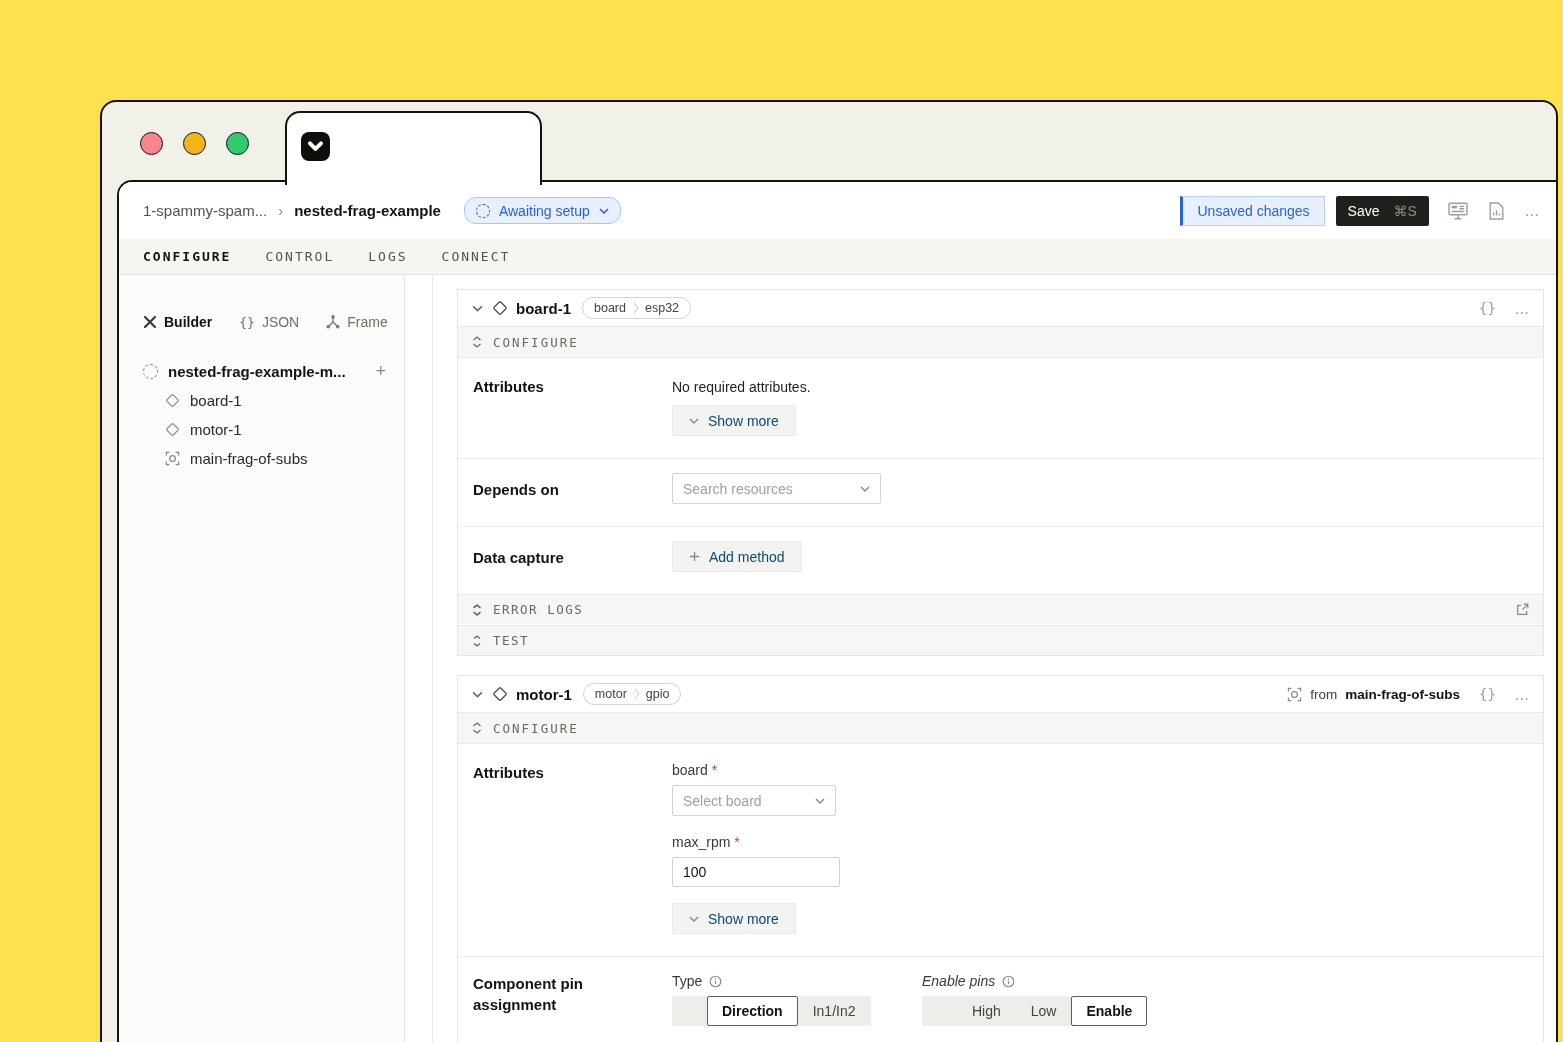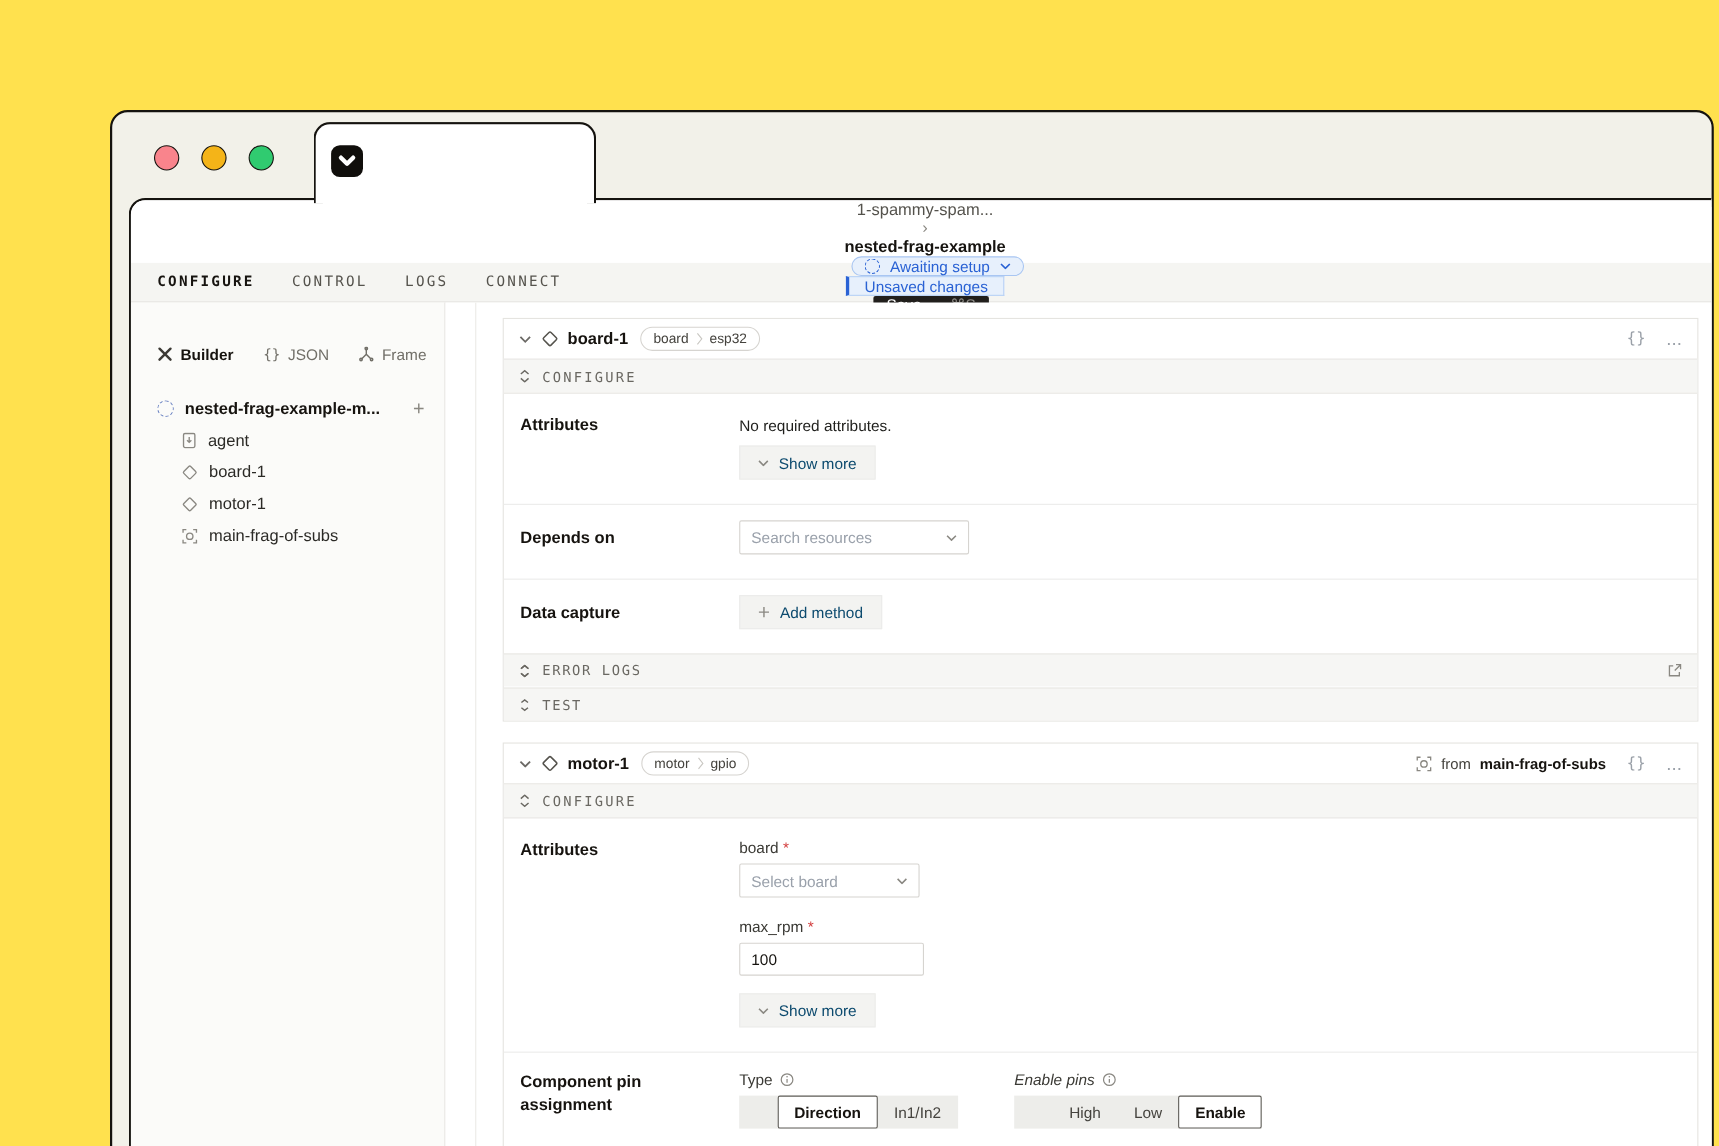--- a/index.html
+++ b/index.html
@@ -19,32 +19,32 @@
     border:2px solid #15130f; border-bottom:none; border-radius:15px 15px 0 0; z-index:3; }
   .viam-logo { position:absolute; left:14px; top:19px; width:29px; height:29px; background:#100e0b;
     border-radius:8px; display:flex; align-items:center; justify-content:center; }
 
   
   .app { position:absolute; left:15px; top:78px; right:0; bottom:0; background:#fff;
     border-top:2px solid #15130f; border-left:2px solid #15130f; border-top-left-radius:15px;
     z-index:2; overflow:hidden; color:#16130f; }
 
   
-  .app-header { height:57px; display:flex; align-items:center; padding:0 17px 0 24px; background:#fff;flex-direction:column; }
+  .app-header { height:57px; display:flex; align-items:center; padding:0 17px 0 24px; background:#fff; }
   .crumb-parent { font-size:15px; color:#54524c; }
   .crumb-sep { margin:0 11px; color:#8a8882; font-size:15px; }
   .crumb-current { font-size:15px; font-weight:700; color:#16130f; }
   .status-pill { margin-left:23px; height:27px; display:flex; align-items:center; gap:9px;
     padding:0 11px; background:#e7f0fc; border:1px solid #a9c6f2; border-radius:12px;
     color:#2a62d4; font-size:14px; cursor:pointer; }
   .dashed-circle { width:14px; height:14px; border:1.5px dashed currentColor; border-radius:50%; display:inline-block; }
   .hdr-spacer { flex:1; }
   .unsaved-btn { height:30px; padding:0 14px; display:flex; align-items:center; background:#e7f0fc;
     border:1px solid #b9d2f5; border-left:3px solid #2a62d4; color:#2a62d4; font-size:14px; cursor:pointer; }
-  .save-btn { margin-left:11px; height:30px; padding:0 12px; display:flex; align-items:center; gap:26px;
+  .save-btn { margin-left:11px; height:30px; padding:0 12px; display:flex; align-items:center; gap:14px;
     background:#211f1c; color:#fff; font-size:14px; border:none; border-radius:2px; cursor:pointer; }
   .save-shortcut { color:#8f8d88; }
   .hdr-icons { display:flex; align-items:center; gap:21px; margin-left:19px; color:#9aa0a8; }
   .icon-btn { background:none; border:none; color:#9aa0a8; cursor:pointer; display:flex; align-items:center; font-size:17px; line-height:1; }
 
   
   .app-tabs { height:36px; background:#f5f5f2; border-bottom:1px solid #e3e2de; display:flex;
     align-items:center; gap:34px; padding-left:24px;
     font-family:"DejaVu Sans Mono",monospace; font-size:13px; letter-spacing:2px; color:#55534d; }
   .app-tab { cursor:pointer; }
@@ -208,29 +208,20 @@
                 </svg>
               <span>Frame</span>
             </span>
           </div>
 
           <div class="tree">
             <div class="tree-root">
               <span class="dashed-circle"></span>
               <span class="tree-root-label">nested-frag-example-m...</span>
               <button class="tree-add">+</button>
-            </div>
-            <div class="tree-item">
-              <span class="t-icon">
-                <svg width="14" height="15" viewBox="0 0 14 16" fill="none" stroke="currentColor" stroke-width="1.3">
-                    <rect x="1.5" y="1.2" width="11" height="13.6" rx="1.4"></rect>
-                    <path d="M7 4.6v5M4.9 7.7L7 9.8l2.1-2.1"></path>
-                  </svg>
-              </span>
-              <span>agent</span>
             </div>
             <div class="tree-item">
               <span class="t-icon">
                 <svg width="15" height="15" viewBox="0 0 16 16" fill="none" stroke="currentColor" stroke-width="1.3">
                     <rect x="3.3" y="3.3" width="9.4" height="9.4" rx="1.3" transform="rotate(45 8 8)"></rect>
                   </svg>
               </span>
               <span>board-1</span>
             </div>
             <div class="tree-item">

